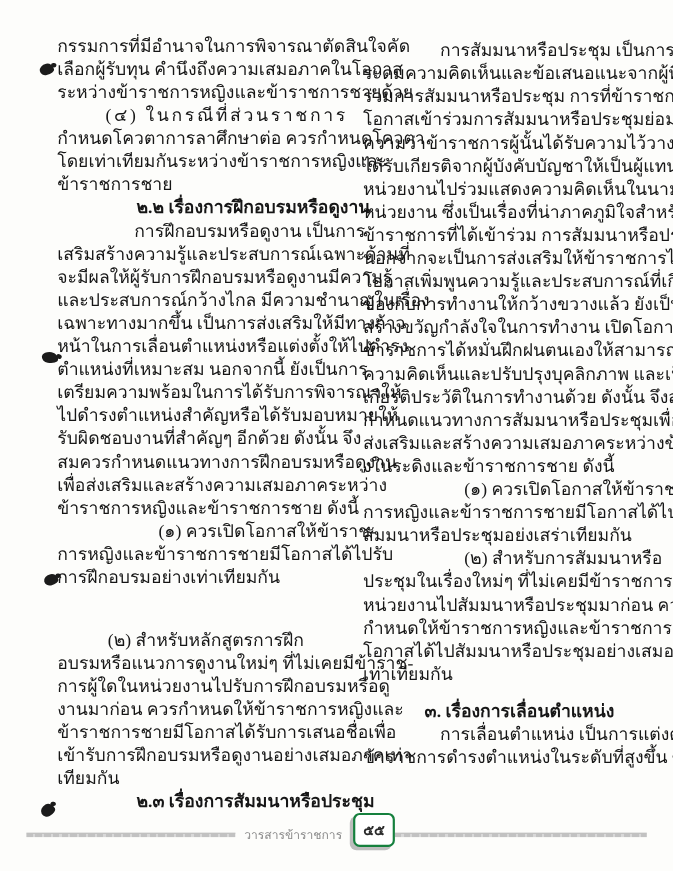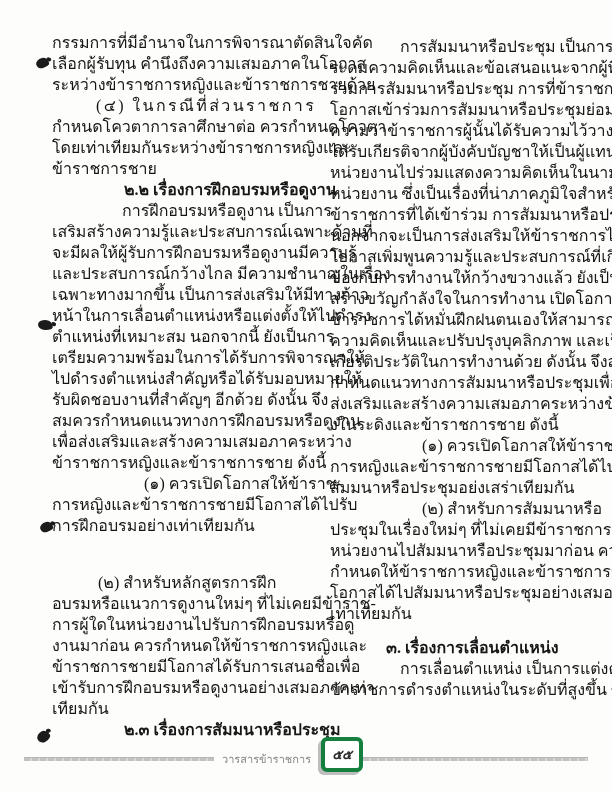--- a/index.html
+++ b/index.html
@@ -65,31 +65,30 @@
     font-size:11px;
     color:#8a8a8a;
     margin:0 10px 0 8px;
     white-space:nowrap;
   }
   .page-badge {
     position:relative;
     top:-5px;
     width:34px; height:27px;
     background:#ffffff;
-    border:4px solid #15803d;
+    border:2px solid #15803d;
     border-radius:6px;
     box-shadow:-3px 3px 0 #bdbdbd;
     display:flex;
     align-items:center;
     justify-content:center;
     font-size:13px;
     font-weight:bold;
     color:#2a2a2a;
     flex:0 0 auto;
-    font-style:italic;
   }
   .issue-info {
     font-size:11px;
     color:#5a5a5a;
     margin:0 8px 0 12px;
     white-space:nowrap;
   }
 
   
   .blot {

